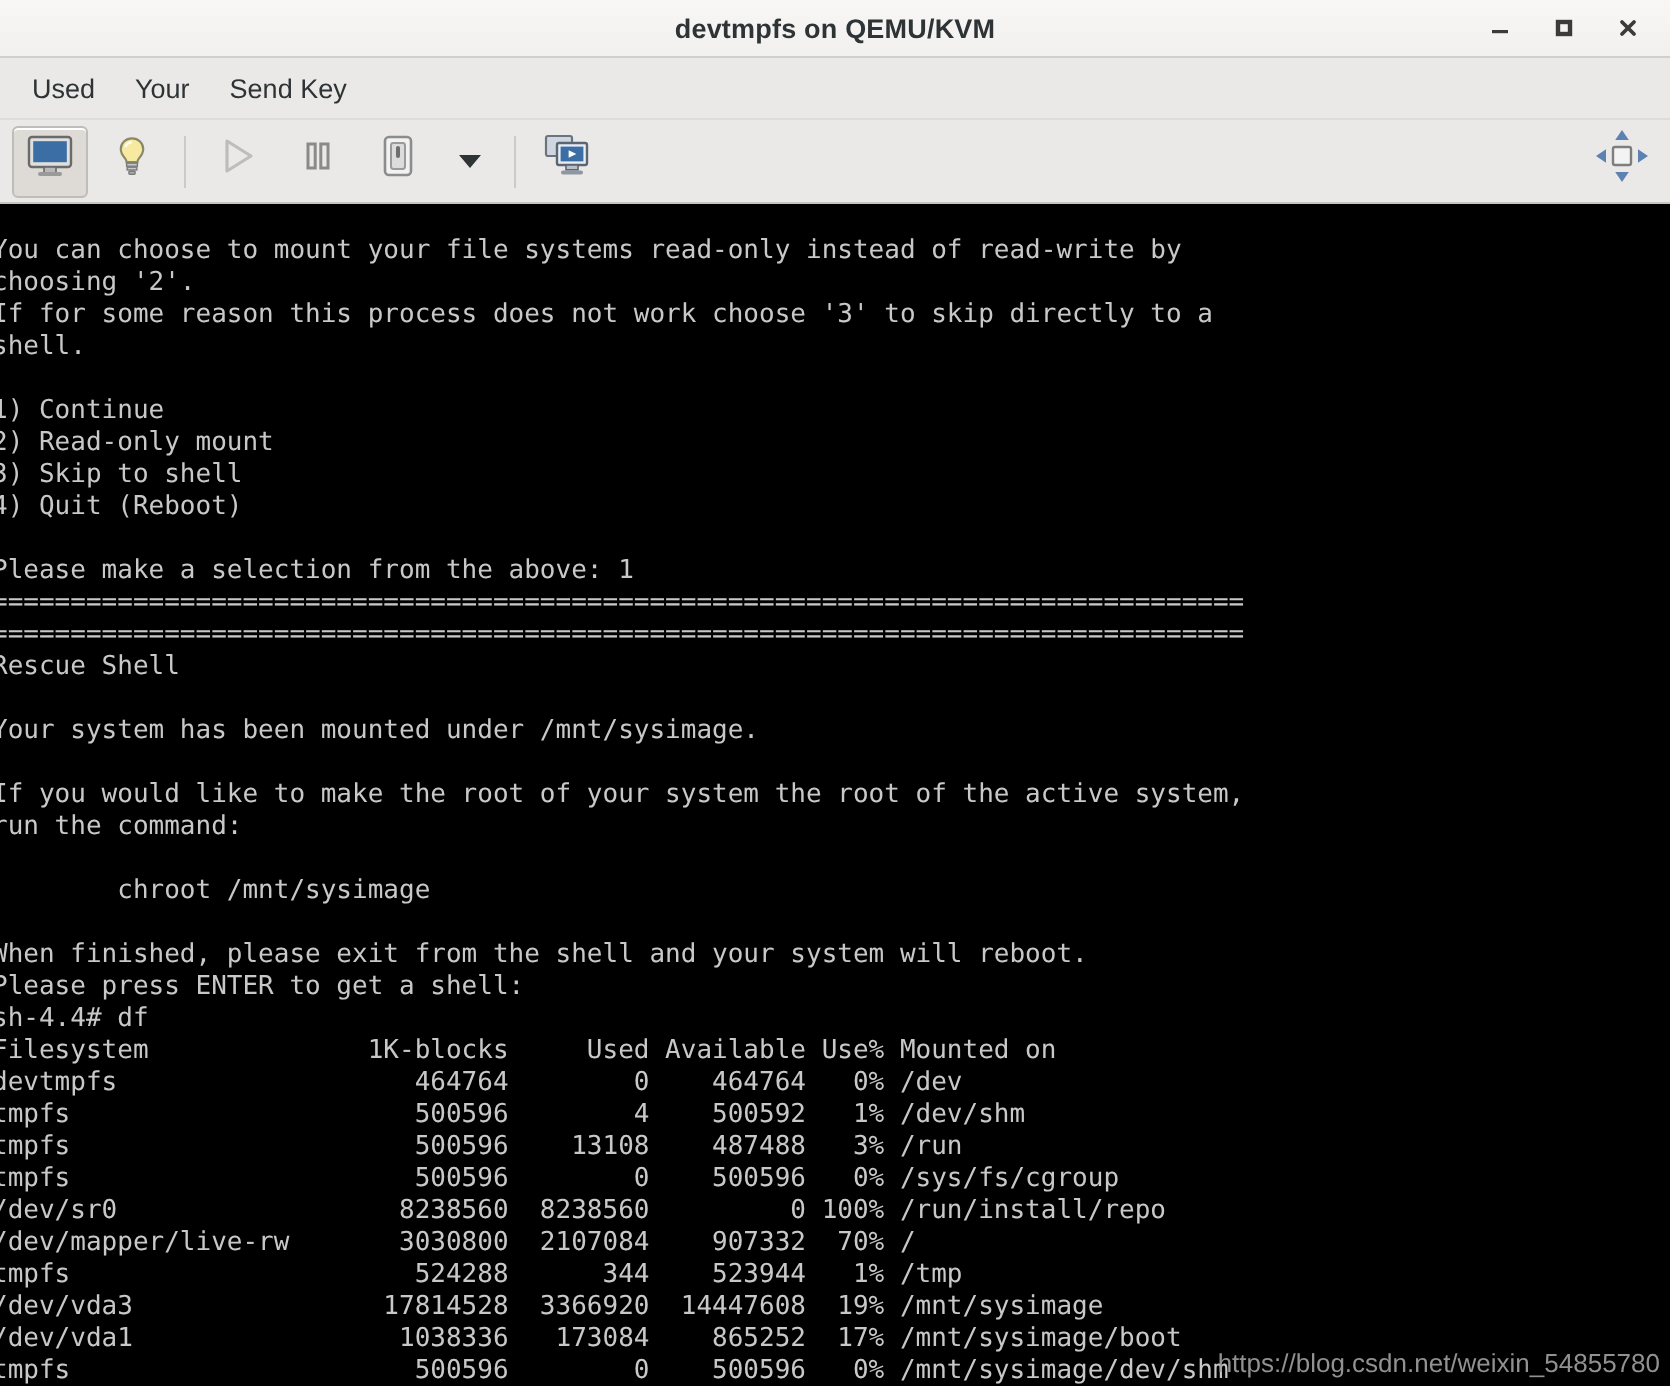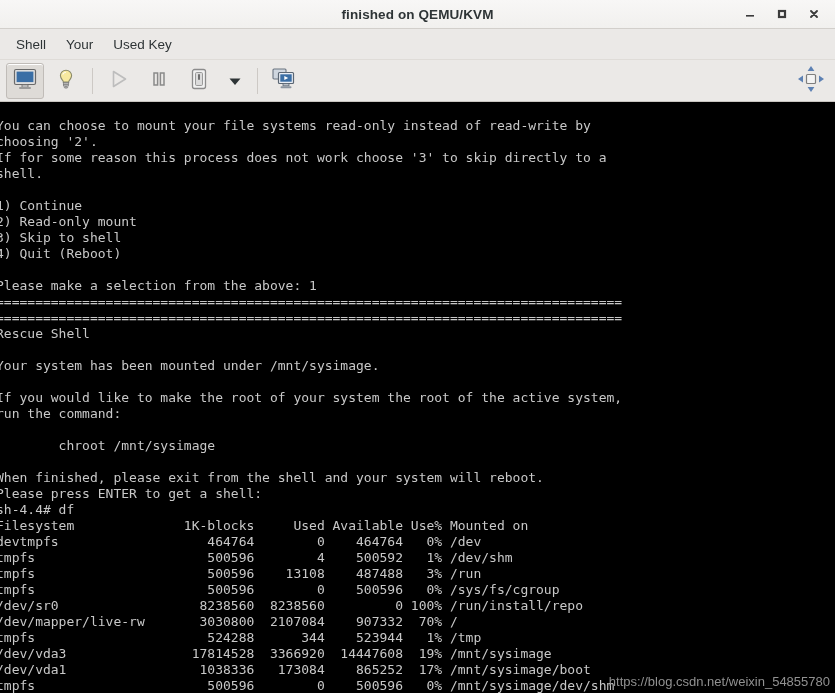--- a/index.html
+++ b/index.html
@@ -76,44 +76,44 @@
     white-space:nowrap;
     margin-left:42px;
   }
 </style>
 </head>
 <body>
 
 <div class="window">
 
   <div class="titlebar">
-    <div class="title-text">finished on QEMU/KVM</div>
+    <div class="title-text">devtmpfs on QEMU/KVM</div>
     <div class="winbtns">
       <div class="winbtn">
         <svg width="12" height="12" viewBox="0 0 12 12">
             <rect x="2" y="7" width="8" height="1.6" fill="#3b3b3b"></rect>
           </svg>
       </div>
       <div class="winbtn">
         <svg width="12" height="12" viewBox="0 0 12 12">
             <rect x="3" y="3" width="6" height="6" fill="none" stroke="#3b3b3b" stroke-width="2.2"></rect>
           </svg>
       </div>
       <div class="winbtn">
         <svg width="12" height="12" viewBox="0 0 12 12">
           <path d="M3 3 L9 9 M9 3 L3 9" stroke="#3b3b3b" stroke-width="1.9" stroke-linecap="round"></path>
         </svg>
       </div>
     </div>
   </div>
 
   <div class="menubar">
-    <div class="menuitem">Shell</div>
+    <div class="menuitem">Used</div>
     <div class="menuitem">Your</div>
-    <div class="menuitem">Used Key</div>
+    <div class="menuitem">Send Key</div>
   </div>
 
   <div class="toolbar">
 
     <div class="tbtn active">
       <span>
         <svg width="24" height="22" viewBox="0 0 24 22">
           <rect x="1.5" y="1.5" width="21" height="15" rx="1.5" fill="#dfdfdf" stroke="#6a6a6a" stroke-width="1.2"></rect>
           <rect x="3.6" y="3.6" width="16.8" height="10.5" fill="#3a6ea5"></rect>
           <rect x="9" y="16.5" width="6" height="3" fill="#b9b9b9" stroke="#6a6a6a" stroke-width=".8"></rect>

